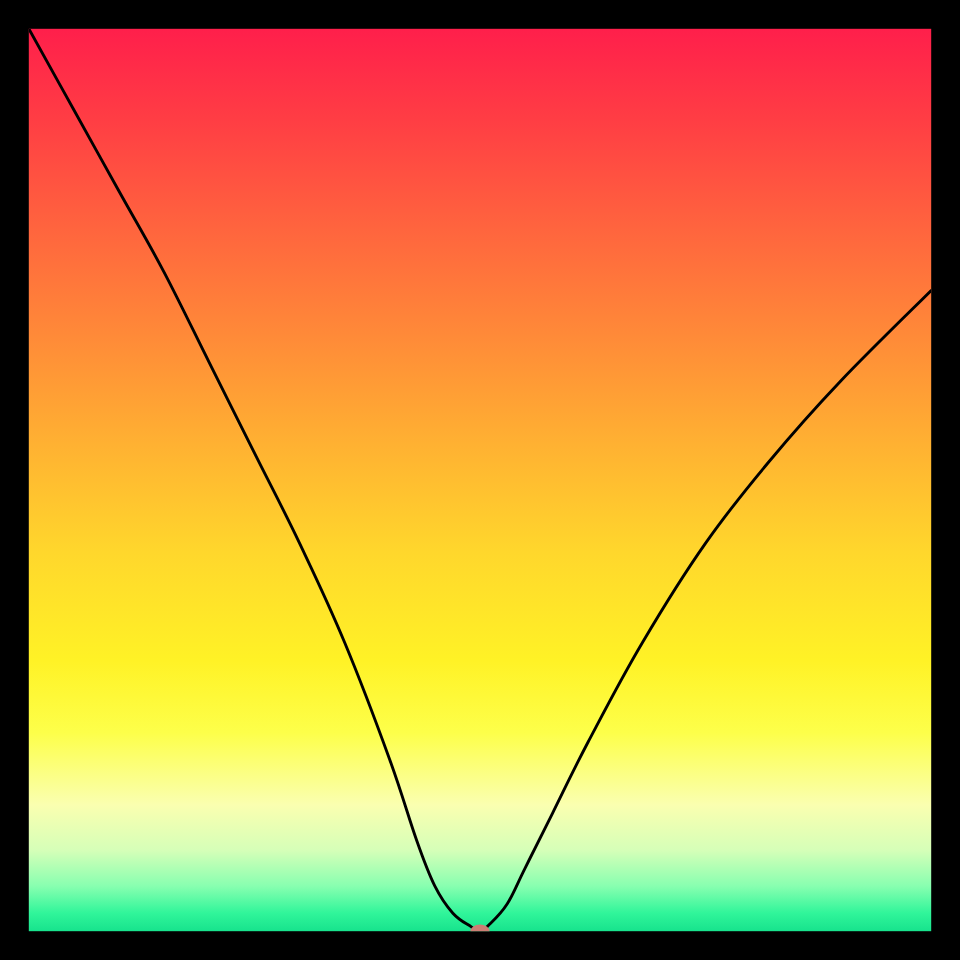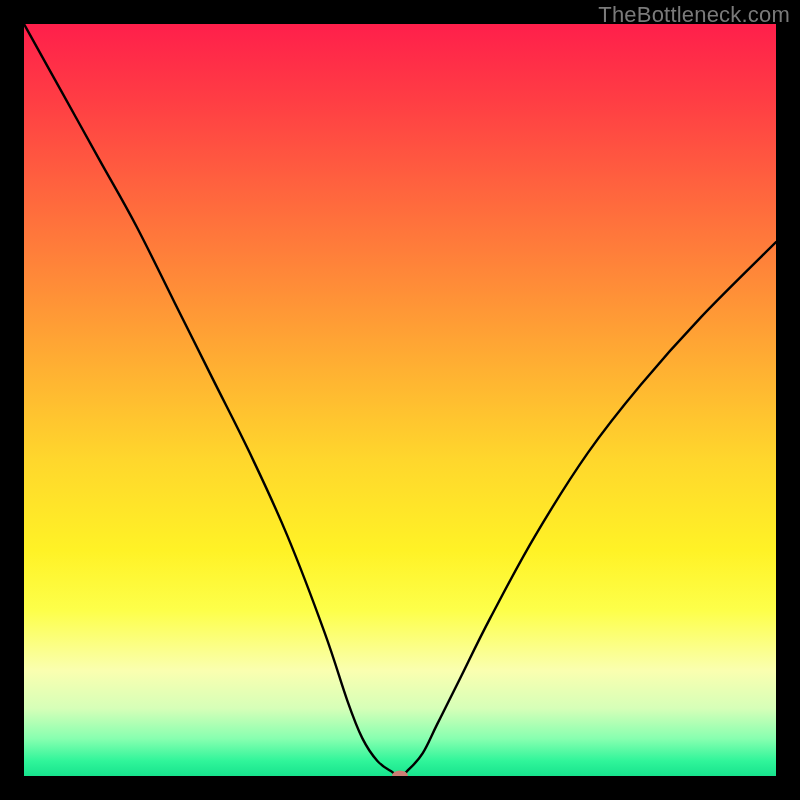--- a/index.html
+++ b/index.html
@@ -64,21 +64,20 @@
     border-radius: 50% / 50%;
     background: #cc7e74;
     transform: translate(-50%, -50%);
     z-index: 5;
   }
 </style>
 </head>
 <body>
 
 <div class="frame">
-  <div class="watermark">TheBottleneck.com</div>
 
   <div class="plot-area">
     <svg class="curve" viewBox="0 0 752 752" preserveAspectRatio="none">
       <path fill="none" stroke="#000" stroke-width="2.4" stroke-linecap="round" stroke-linejoin="round" d="M 0.0 0.0 C 6.8 12.2, 24.1 43.3, 37.6 67.7 C 51.1 92.0, 61.7 111.0, 75.2 135.4 C 88.7 159.7, 99.3 177.3, 112.8 203.0 C 126.3 228.8, 136.9 251.2, 150.4 278.2 C 163.9 305.3, 174.5 326.4, 188.0 353.4 C 201.5 380.5, 212.1 400.2, 225.6 428.6 C 239.1 457.1, 249.7 478.9, 263.2 511.4 C 276.7 543.8, 290.0 579.3, 300.8 609.1 C 311.6 638.9, 316.6 657.8, 323.4 676.8 C 330.1 695.8, 333.0 703.6, 338.4 714.4 C 343.8 725.2, 348.0 730.9, 353.4 737.0 C 358.9 743.1, 364.4 745.5, 368.5 748.2 C 372.5 750.9, 373.3 752.3, 376.0 752.0 C 378.7 751.7, 379.5 750.8, 383.5 746.7 C 387.6 742.7, 393.1 738.0, 398.6 729.4 C 404.0 720.9, 406.8 712.9, 413.6 699.4 C 420.4 685.8, 426.7 673.2, 436.2 654.2 C 445.6 635.3, 452.7 619.8, 466.2 594.1 C 479.8 568.4, 493.8 541.1, 511.4 511.4 C 529.0 481.6, 545.0 455.7, 564.0 428.6 C 583.0 401.6, 596.3 385.3, 616.6 361.0 C 636.9 336.6, 652.4 319.0, 676.8 293.3 C 701.2 267.6, 738.5 231.6, 752.0 218.1"></path>
     </svg>
     <div class="marker" style="left: 376px; top: 752px; background: rgb(204, 126, 116);"></div>
   </div>
 </div>
 
 </body></html>

